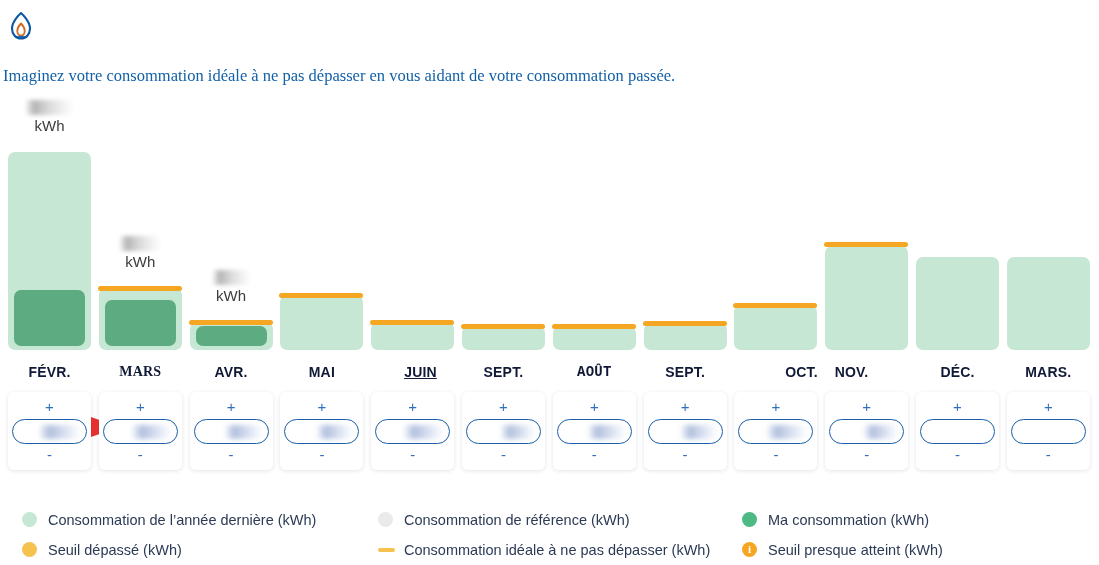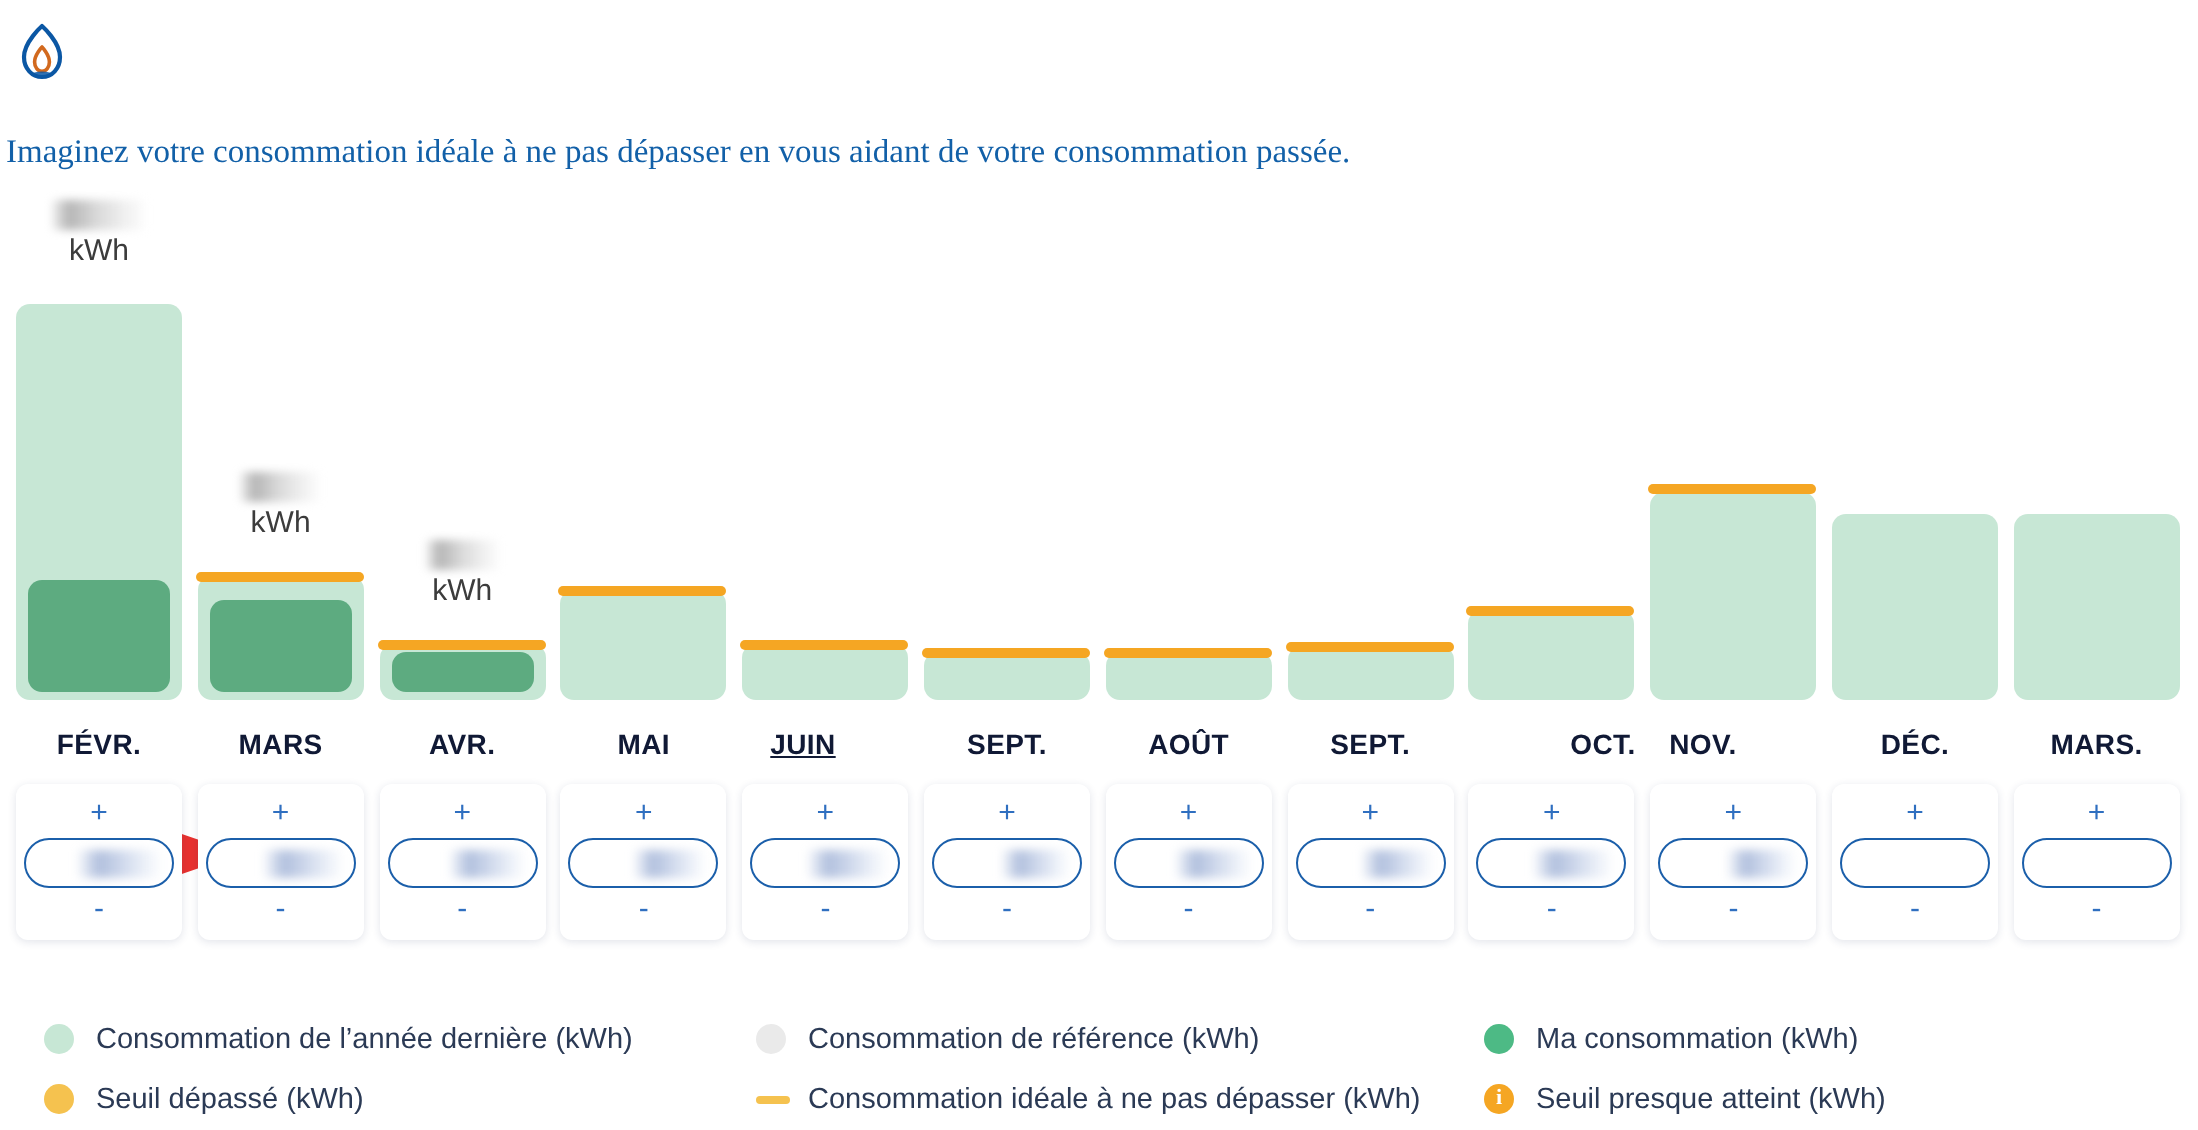--- a/index.html
+++ b/index.html
@@ -232,37 +232,37 @@
   <div id="subtitle">Imaginez votre consommation idéale à ne pas dépasser en vous aidant de votre consommation passée.</div>
 </div>
 
 <div id="chart">
     <div class="bar-ref" style="left: 8px; top: 152px; height: 198px; background: rgb(199, 231, 213);"></div>
     <div class="bar-mine" style="left: 14px; top: 290px; height: 56px; background: rgb(93, 171, 128);"></div>
     <div class="month-label" style="left: 8px;">FÉVR.</div>
     <div class="bar-ref" style="left: 98.8px; top: 288px; height: 62px; background: rgb(199, 231, 213);"></div>
     <div class="bar-mine" style="left: 104.8px; top: 300px; height: 46px; background: rgb(93, 171, 128);"></div>
     <div class="threshold-line" style="left: 97.8px; width: 84px; top: 286px; background: rgb(245, 166, 35);"></div>
-    <div class="month-label" style="left: 98.8px;">MARS</div>
+    <div class="month-label" style="left: 98.8px; font-family: Liberation Serif, serif;">MARS</div>
     <div class="bar-ref" style="left: 189.6px; top: 322px; height: 28px; background: rgb(199, 231, 213);"></div>
     <div class="bar-mine" style="left: 195.6px; top: 326px; height: 20px; background: rgb(93, 171, 128);"></div>
     <div class="threshold-line" style="left: 188.6px; width: 84px; top: 320px; background: rgb(245, 166, 35);"></div>
     <div class="month-label" style="left: 189.6px;">AVR.</div>
     <div class="bar-ref" style="left: 280.4px; top: 295px; height: 55px; background: rgb(199, 231, 213);"></div>
     <div class="threshold-line" style="left: 279.4px; width: 84px; top: 293px; background: rgb(245, 166, 35);"></div>
     <div class="month-label" style="left: 280.4px;">MAI</div>
     <div class="bar-ref" style="left: 371.2px; top: 322px; height: 28px; background: rgb(199, 231, 213);"></div>
     <div class="threshold-line" style="left: 370.2px; width: 84px; top: 320px; background: rgb(245, 166, 35);"></div>
-    <div class="month-label" style="left: 360px; text-decoration: underline;">JUIN</div>
+    <div class="month-label" style="left: 379px; text-decoration: underline;">JUIN</div>
     <div class="bar-ref" style="left: 462px; top: 326px; height: 24px; background: rgb(199, 231, 213);"></div>
     <div class="threshold-line" style="left: 461px; width: 84px; top: 324px; background: rgb(245, 166, 35);"></div>
     <div class="month-label" style="left: 462px;">SEPT.</div>
     <div class="bar-ref" style="left: 552.8px; top: 326px; height: 24px; background: rgb(199, 231, 213);"></div>
     <div class="threshold-line" style="left: 551.8px; width: 84px; top: 324px; background: rgb(245, 166, 35);"></div>
-    <div class="month-label" style="left: 552.8px;">AOÛT</div>
+    <div class="month-label" style="left: 552.8px; font-family: Liberation Mono, monospace;">AOÛT</div>
     <div class="bar-ref" style="left: 643.6px; top: 323px; height: 27px; background: rgb(199, 231, 213);"></div>
     <div class="threshold-line" style="left: 642.6px; width: 84px; top: 321px; background: rgb(245, 166, 35);"></div>
     <div class="month-label" style="left: 643.6px;">SEPT.</div>
     <div class="bar-ref" style="left: 734.4px; top: 305px; height: 45px; background: rgb(199, 231, 213);"></div>
     <div class="threshold-line" style="left: 733.4px; width: 84px; top: 303px; background: rgb(245, 166, 35);"></div>
     <div class="month-label" style="left: 760px;">OCT.</div>
     <div class="bar-ref" style="left: 825.2px; top: 246px; height: 104px; background: rgb(199, 231, 213);"></div>
     <div class="threshold-line" style="left: 824.2px; width: 84px; top: 242px; background: rgb(245, 166, 35);"></div>
     <div class="month-label" style="left: 810px;">NOV.</div>
     <div class="bar-ref" style="left: 916px; top: 257px; height: 93px; background: rgb(199, 231, 213);"></div>

